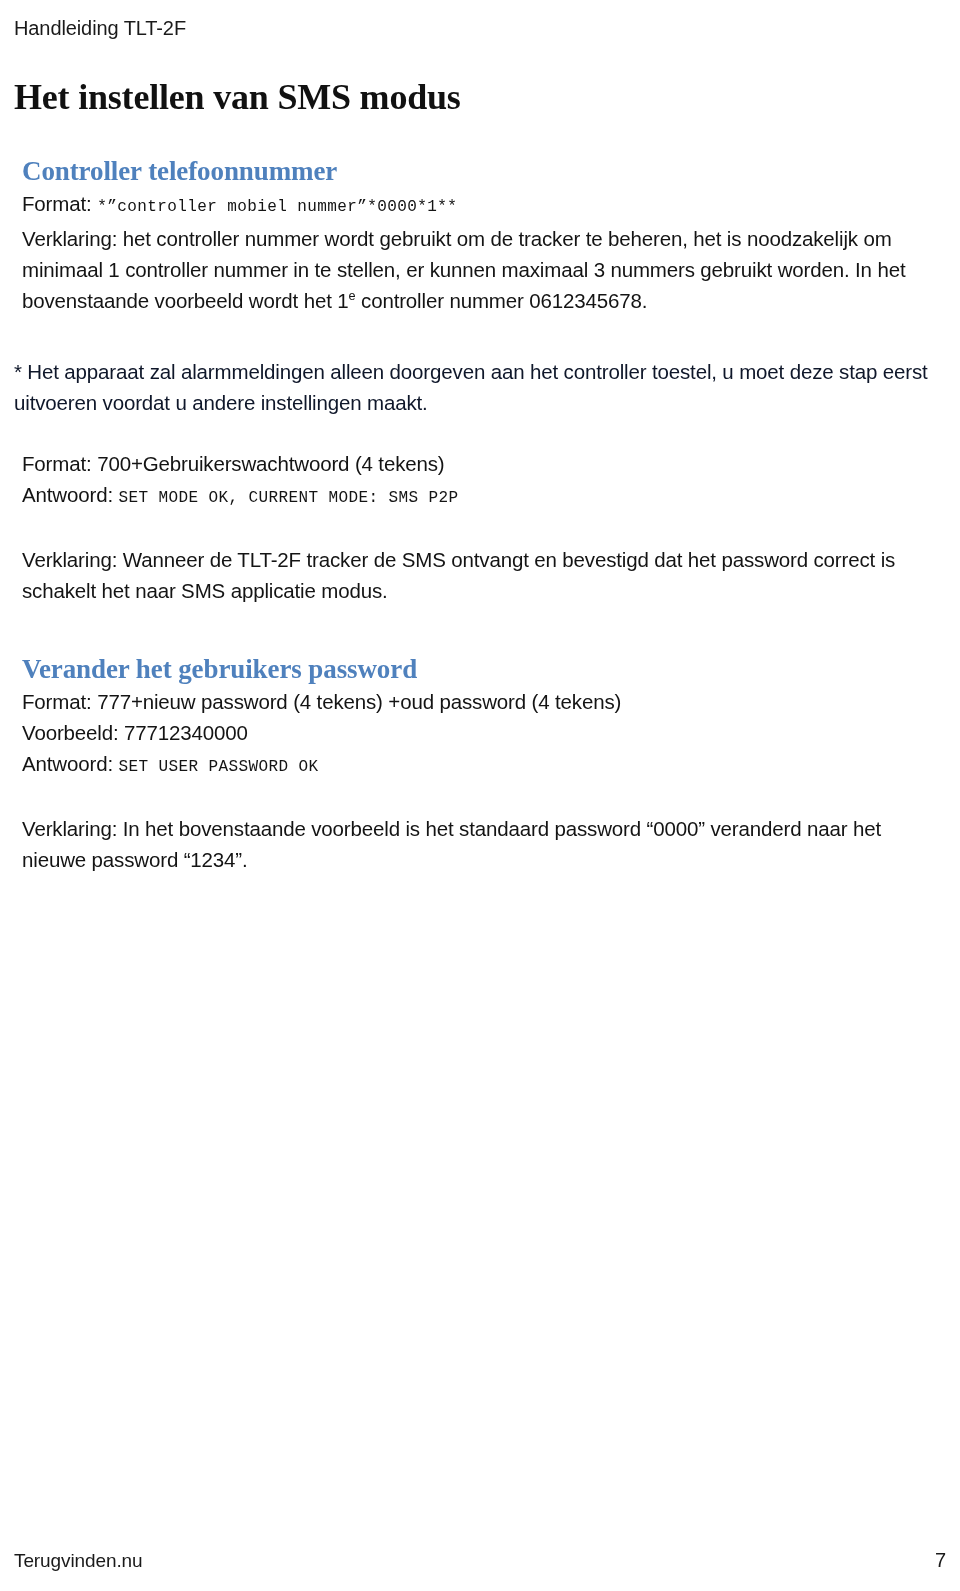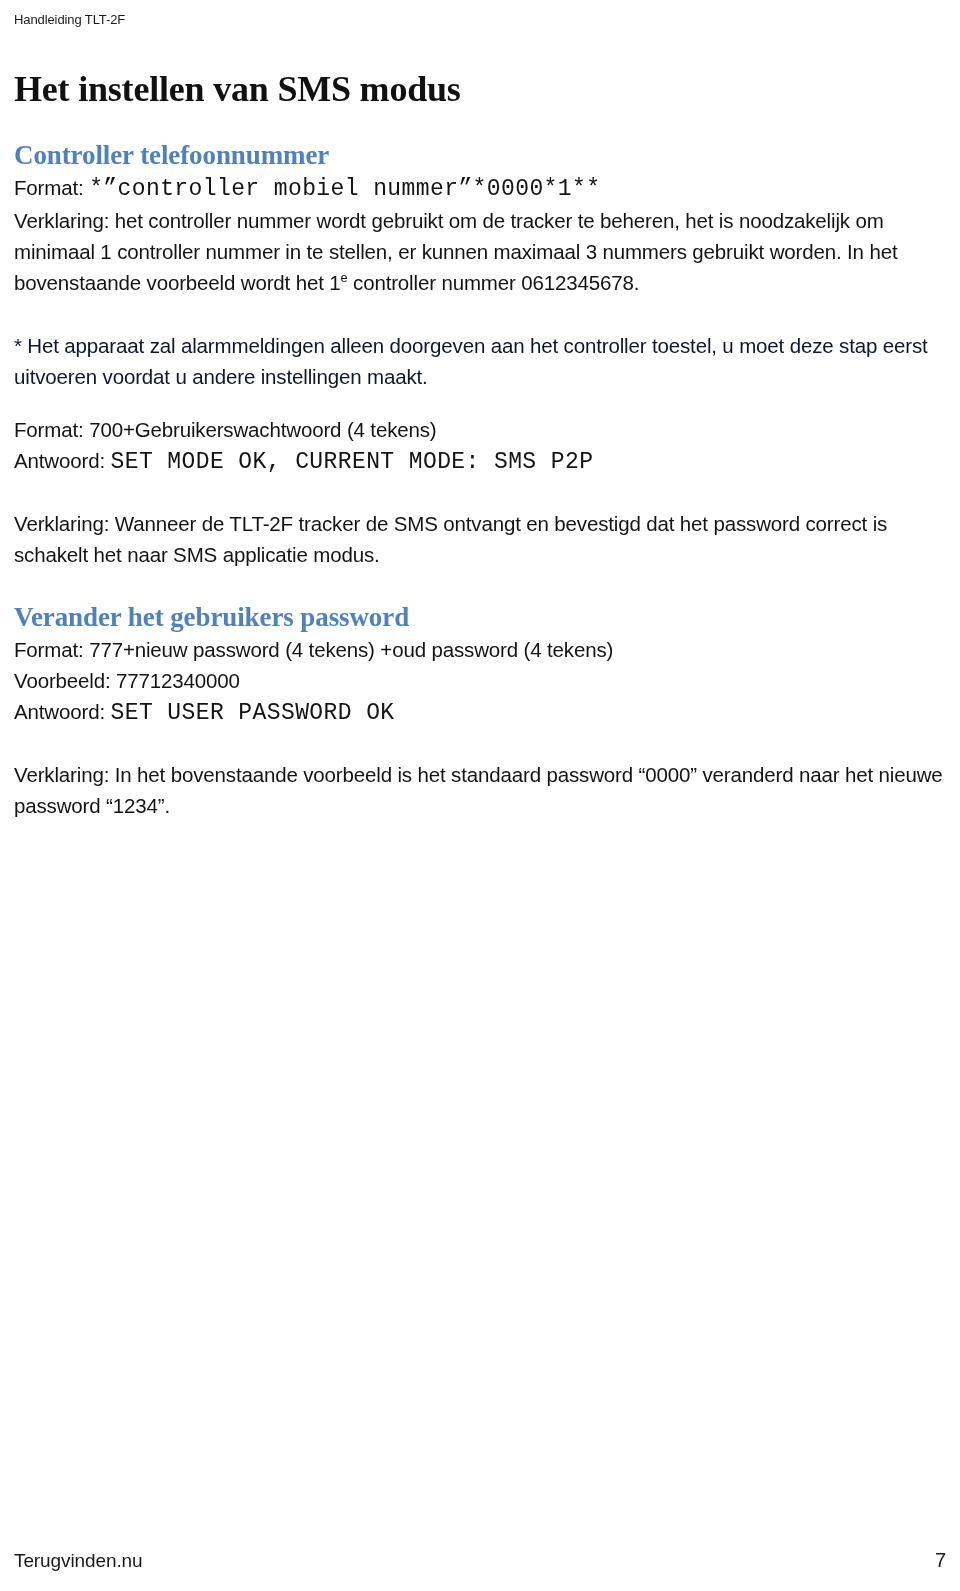--- a/index.html
+++ b/index.html
@@ -21,24 +21,24 @@
     position: relative;
     width: 960px;
     height: 1591px;
     box-sizing: border-box;
     padding: 0 14px;
   }
 
   
   .running-header {
     font-family: "Liberation Sans", sans-serif;
-    font-size: 13px;
+    font-size: 20px;
     line-height: 24px;
     color: #1a1a1a;
-    padding-top: 8px;
+    padding-top: 16px;
     letter-spacing: -0.1px;
   }
 
   
   .doc-title {
     font-family: "Liberation Serif", serif;
     font-weight: bold;
     font-size: 36px;
     line-height: 42px;
     color: #111111;
@@ -67,21 +67,21 @@
     font-size: 27px;
     line-height: 34px;
     color: #4F81BD;
     margin: 0;
     letter-spacing: -0.1px;
   }
 
   
   .mono {
     font-family: "Liberation Mono", "DejaVu Sans Mono", monospace;
-    font-size: 23px;
+    font-size: 16px;
     letter-spacing: 0.4px;
   }
 
   .line {
     font-family: "Liberation Sans", sans-serif;
     font-size: 20.5px;
     line-height: 31px;
     color: #141414;
     margin: 0;
     white-space: nowrap;
@@ -90,21 +90,21 @@
 
   sup {
     font-size: 0.62em;
     vertical-align: super;
     line-height: 0;
   }
   .gap-md { height: 22px; }
   .gap-lg { height: 30px; }
 
   
-  .section { margin: 0; }
+  .section { margin: 8px; }
 
   
   .footer {
     position: absolute;
     left: 14px;
     right: 14px;
     bottom: 18px;
     display: flex;
     align-items: baseline;
     justify-content: space-between;

